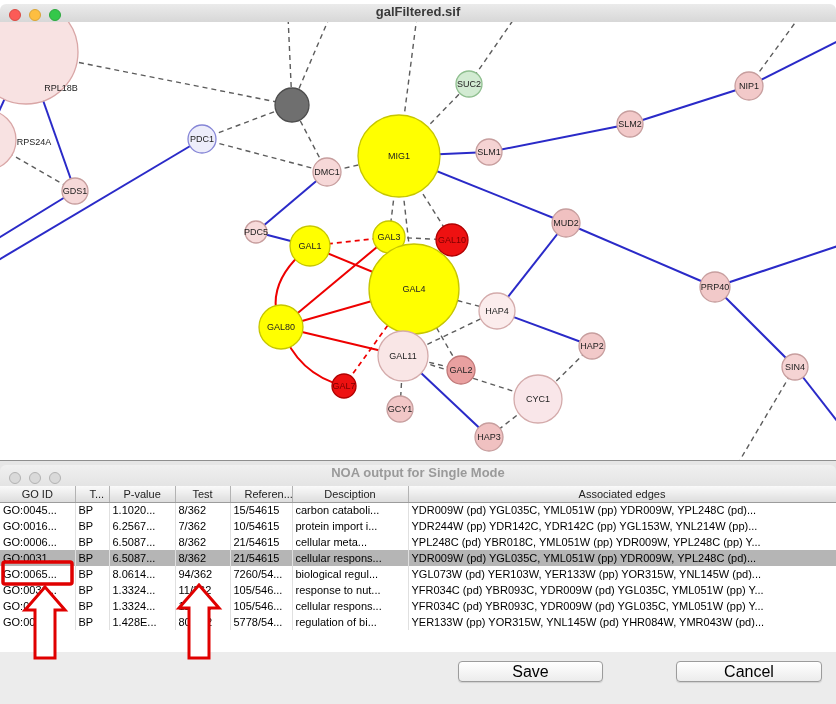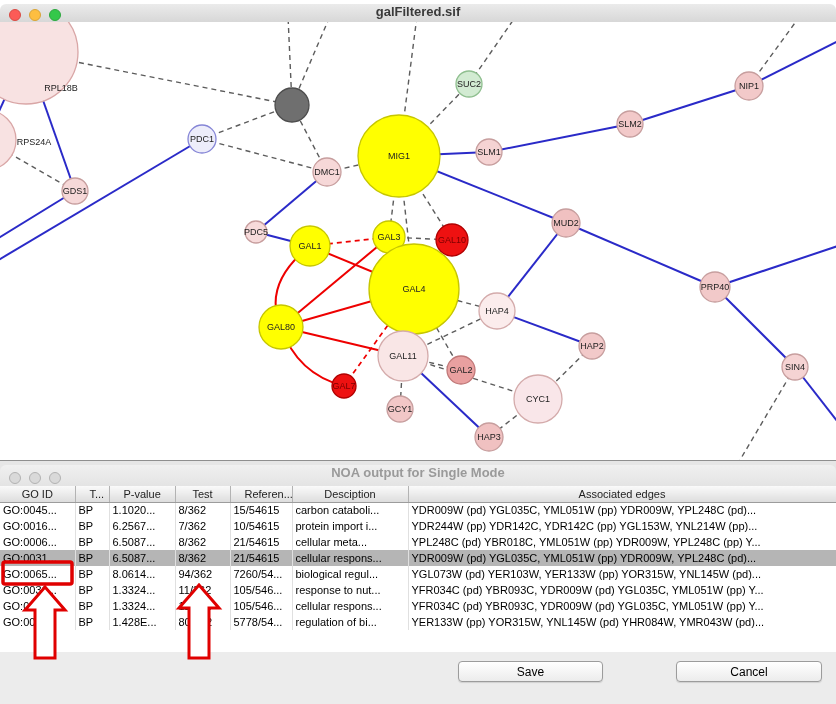--- a/index.html
+++ b/index.html
@@ -34,21 +34,21 @@
   #noa-table{border-collapse:collapse;table-layout:fixed;width:836px;font-size:11px}
   #noa-table th{height:16px;font-weight:normal;color:#1e1e1e;
     background:linear-gradient(#fafafa,#dddddd);
     border-right:1px solid #b3b3b3;border-bottom:1px solid #9c9c9c;
     padding:0 14px;white-space:nowrap;overflow:hidden}
   #noa-table td{height:16px;padding:0 3px;border-right:1px solid #e0e0e0;
     white-space:nowrap;overflow:hidden;color:#000;background:#fff}
   #noa-table tr.selected td{background:#b5b5b5}
 
   .mac-button{position:absolute;height:21px;border:1px solid #9c9c9c;border-radius:4px;
-    background:linear-gradient(#ffffff,#ececec);font-size:12px;color:#000;
+    background:linear-gradient(#ffffff,#ececec);font-size:16px;color:#000;
     font-family:"Liberation Sans",sans-serif;box-shadow:0 1px 1px rgba(0,0,0,.12)}
   #save-btn{left:458px;top:200px;width:145px}
   #cancel-btn{left:676px;top:200px;width:146px}
 
   
   .annotations{position:absolute;left:0;top:0;width:836px;height:704px;
     pointer-events:none;z-index:50}
 </style>
 </head>
 <body>

